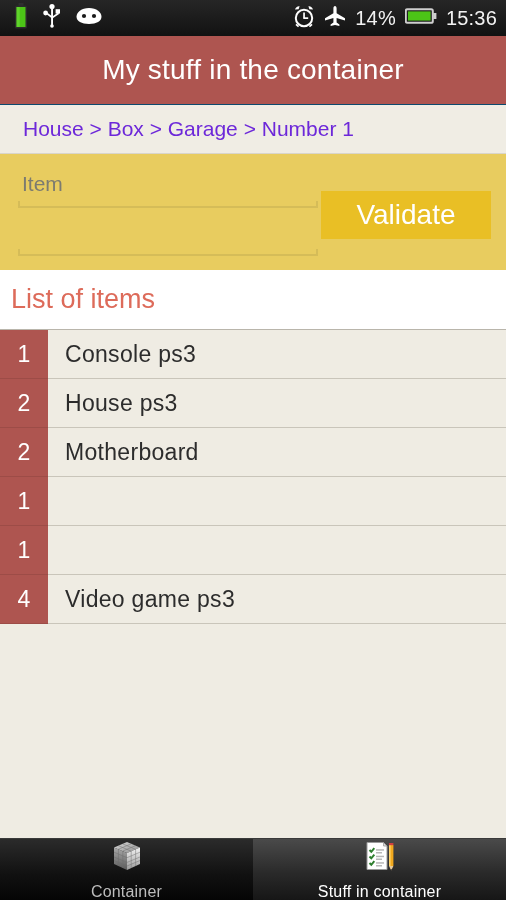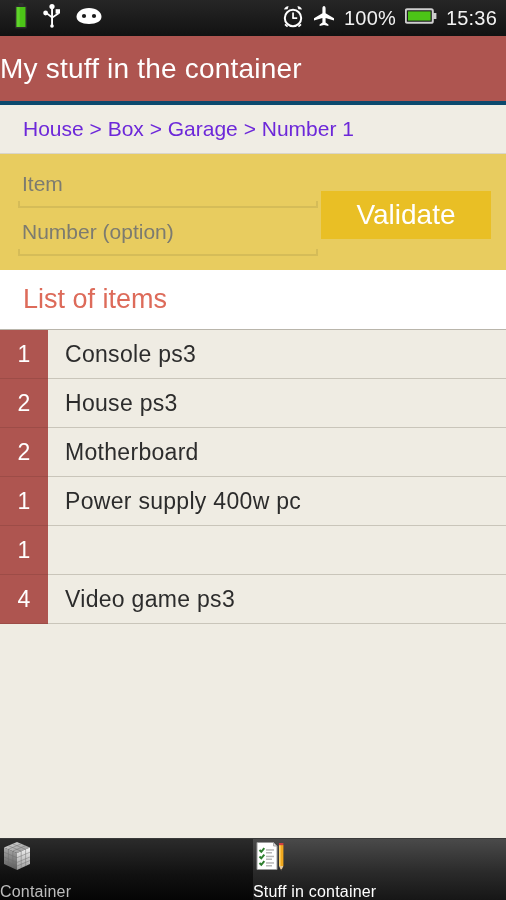--- a/index.html
+++ b/index.html
@@ -47,21 +47,22 @@
   }
   .svg-ico { display: block; }
 
   
   .title-bar {
     flex: 0 0 69px;
     height: 69px;
     background: #AE5550;
     display: flex;
     align-items: center;
-    border-bottom: 4px solid #0c4a6e;
+    justify-content: center;
+    border-bottom: 1px solid #0c4a6e;
   }
   .title-bar .title {
     color: #ffffff;
     font-size: 28px;
     font-weight: normal;
     letter-spacing: 0.2px;
   }
 
   
   .breadcrumb {
@@ -136,21 +137,21 @@
     margin-top: 6px;
   }
 
   
   .list-header {
     flex: 0 0 60px;
     height: 60px;
     background: #FFFFFF;
     display: flex;
     align-items: center;
-    padding-left: 23px;
+    padding-left: 11px;
     color: #DD6B5A;
     font-size: 27px;
     border-bottom: 1px solid #b9b5ab;
   }
   .list-wrap {
     flex: 1 1 auto;
     background: #EFECE3;
     overflow-y: auto;
   }
   .item-row {
@@ -187,21 +188,21 @@
     flex: 0 0 62px;
     height: 62px;
     display: flex;
     background: #000000;
     border-top: 1px solid #3a3a3a;
   }
   .tab {
     flex: 1 1 50%;
     display: flex;
     flex-direction: column;
-    align-items: flex-start;
+    align-items: center;
     justify-content: center;
     gap: 10px;
     cursor: pointer;
     background: linear-gradient(180deg, #2b2b2b 0%, #111111 58%, #050505 100%);
   }
   .tab.selected {
     background: linear-gradient(180deg, #4a4a4a 0%, #2a2a2a 55%, #161616 100%);
   }
   .tab-label {
     font-size: 16px;
@@ -255,21 +256,21 @@
           <rect x="10.6" y="12.3" width="4.6" height="1.7" fill="#fff"></rect>
           <rect x="2.6" y="19.6" width="3.4" height="1.8" transform="rotate(40 4.3 20.5)" fill="#fff"></rect>
           <rect x="16" y="19.6" width="3.4" height="1.8" transform="rotate(-40 17.7 20.5)" fill="#fff"></rect>
         </svg>
       </span>
       <span class="svg-ico">
         <svg width="22" height="22" viewBox="0 0 22 22">
           <path d="M11 1 C12 1 12.6 2 12.6 3.6 L12.6 8.2 L21 13.2 L21 15.4 L12.6 12.9 L12.6 17.6 L15.4 19.6 L15.4 21 L11 19.9 L6.6 21 L6.6 19.6 L9.4 17.6 L9.4 12.9 L1 15.4 L1 13.2 L9.4 8.2 L9.4 3.6 C9.4 2 10 1 11 1 Z" fill="#ffffff"></path>
         </svg>
       </span>
-      <span class="status-text">100%</span>
+      <span class="status-text">14%</span>
       <span class="svg-ico">
         <svg width="32" height="18" viewBox="0 0 32 18">
           <rect x="0.8" y="2.2" width="27" height="13.6" rx="1.6" fill="none" stroke="#cfcfcf" stroke-width="2"></rect>
           <rect x="28.2" y="6" width="3.2" height="6" fill="#cfcfcf"></rect>
           <rect x="3" y="4.4" width="22.6" height="9.2" fill="#4CC417"></rect>
         </svg>
       </span>
       <span class="status-text">15:36</span>
     </div>
   </div>
@@ -282,21 +283,20 @@
     <span>House &gt; Box &gt; Garage &gt; Number 1</span>
   </div>
 
   <div class="form-panel">
     <div class="fields">
       <div class="field">
         <input type="text" placeholder="Item" style="">
         <span class="underline"></span>
       </div>
       <div class="field">
-        <input type="text" placeholder="Number (option)" style="">
         <span class="underline"></span>
       </div>
     </div>
     <button class="validate-btn">Validate</button>
   </div>
 
   <div class="list-header">
     <span>List of items</span>
   </div>
 
@@ -309,21 +309,20 @@
       <div class="item-row">
         <div class="item-qty">2</div>
         <div class="item-name">House ps3</div>
       </div>
       <div class="item-row">
         <div class="item-qty">2</div>
         <div class="item-name">Motherboard</div>
       </div>
       <div class="item-row">
         <div class="item-qty">1</div>
-        <div class="item-name">Power supply 400w pc</div>
       </div>
       <div class="item-row">
         <div class="item-qty">1</div>
       </div>
       <div class="item-row">
         <div class="item-qty">4</div>
         <div class="item-name">Video game ps3</div>
       </div>
     </div>
 

